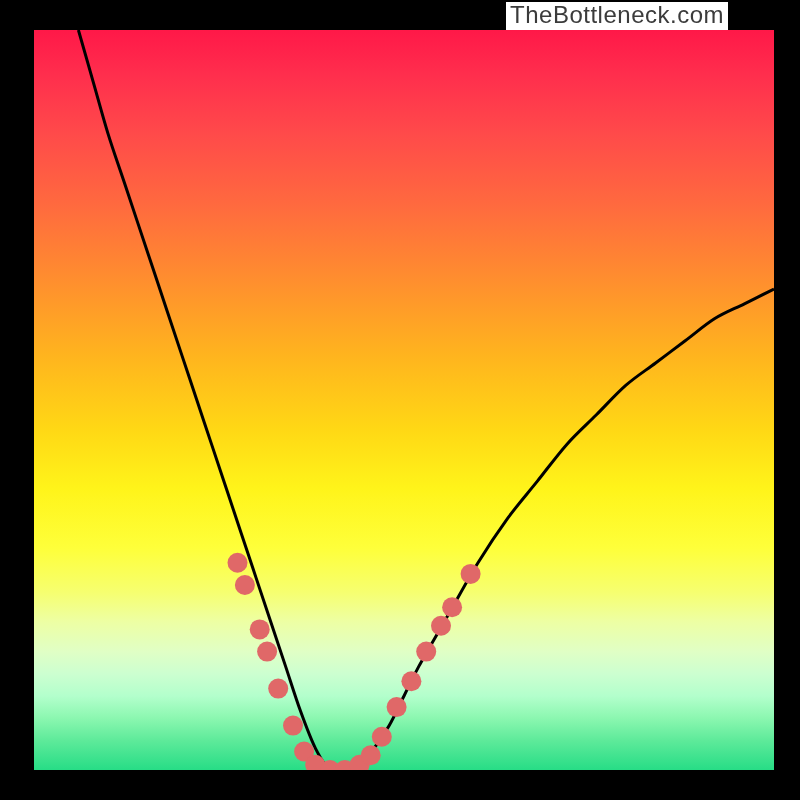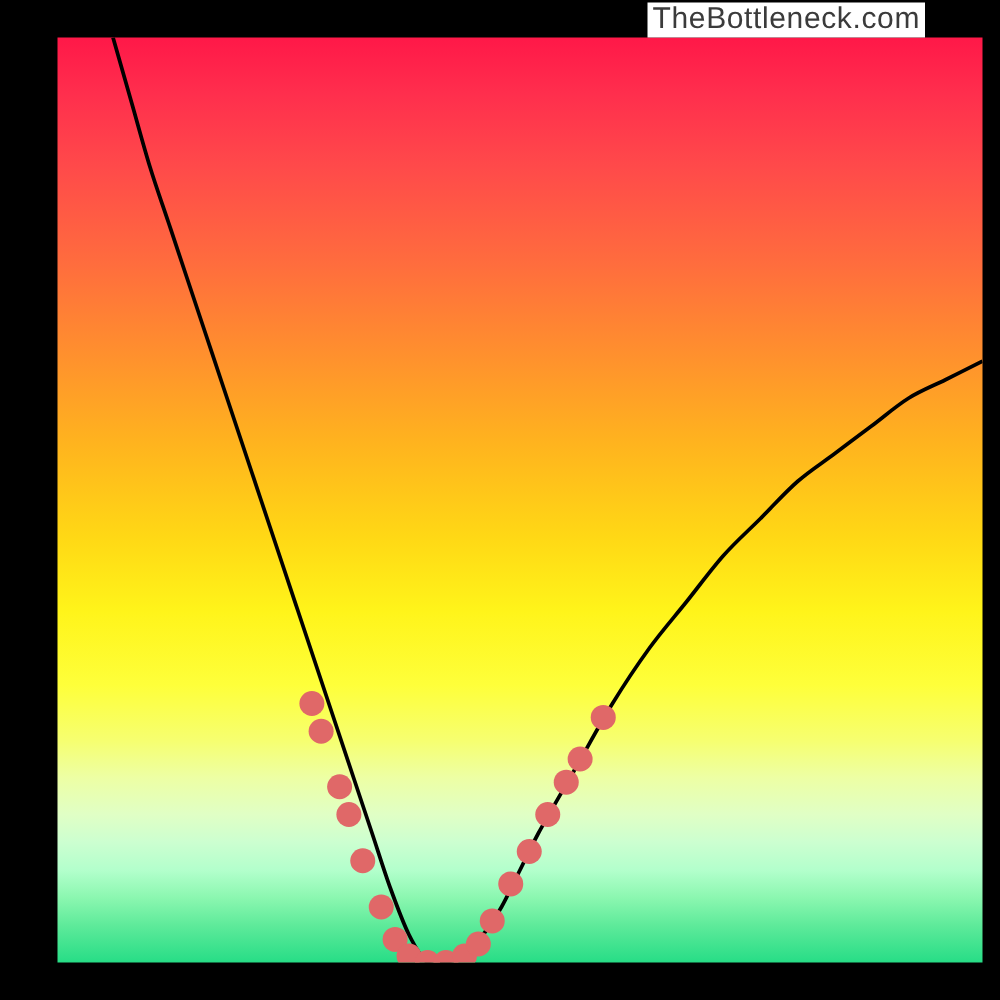--- a/index.html
+++ b/index.html
@@ -7,21 +7,21 @@
     padding: 0;
     width: 800px;
     height: 800px;
     overflow: hidden;
     background: #000;
     font-family: Arial, Helvetica, sans-serif;
   }
   .frame {
     position: absolute;
     top: 0;
-    left: 16px;
+    left: 4px;
     width: 734px;
     height: 800px;
     background: #000;
   }
   .plot {
     position: absolute;
     top: 30px;
     left: 30px;
     width: 740px;
     height: 740px;

